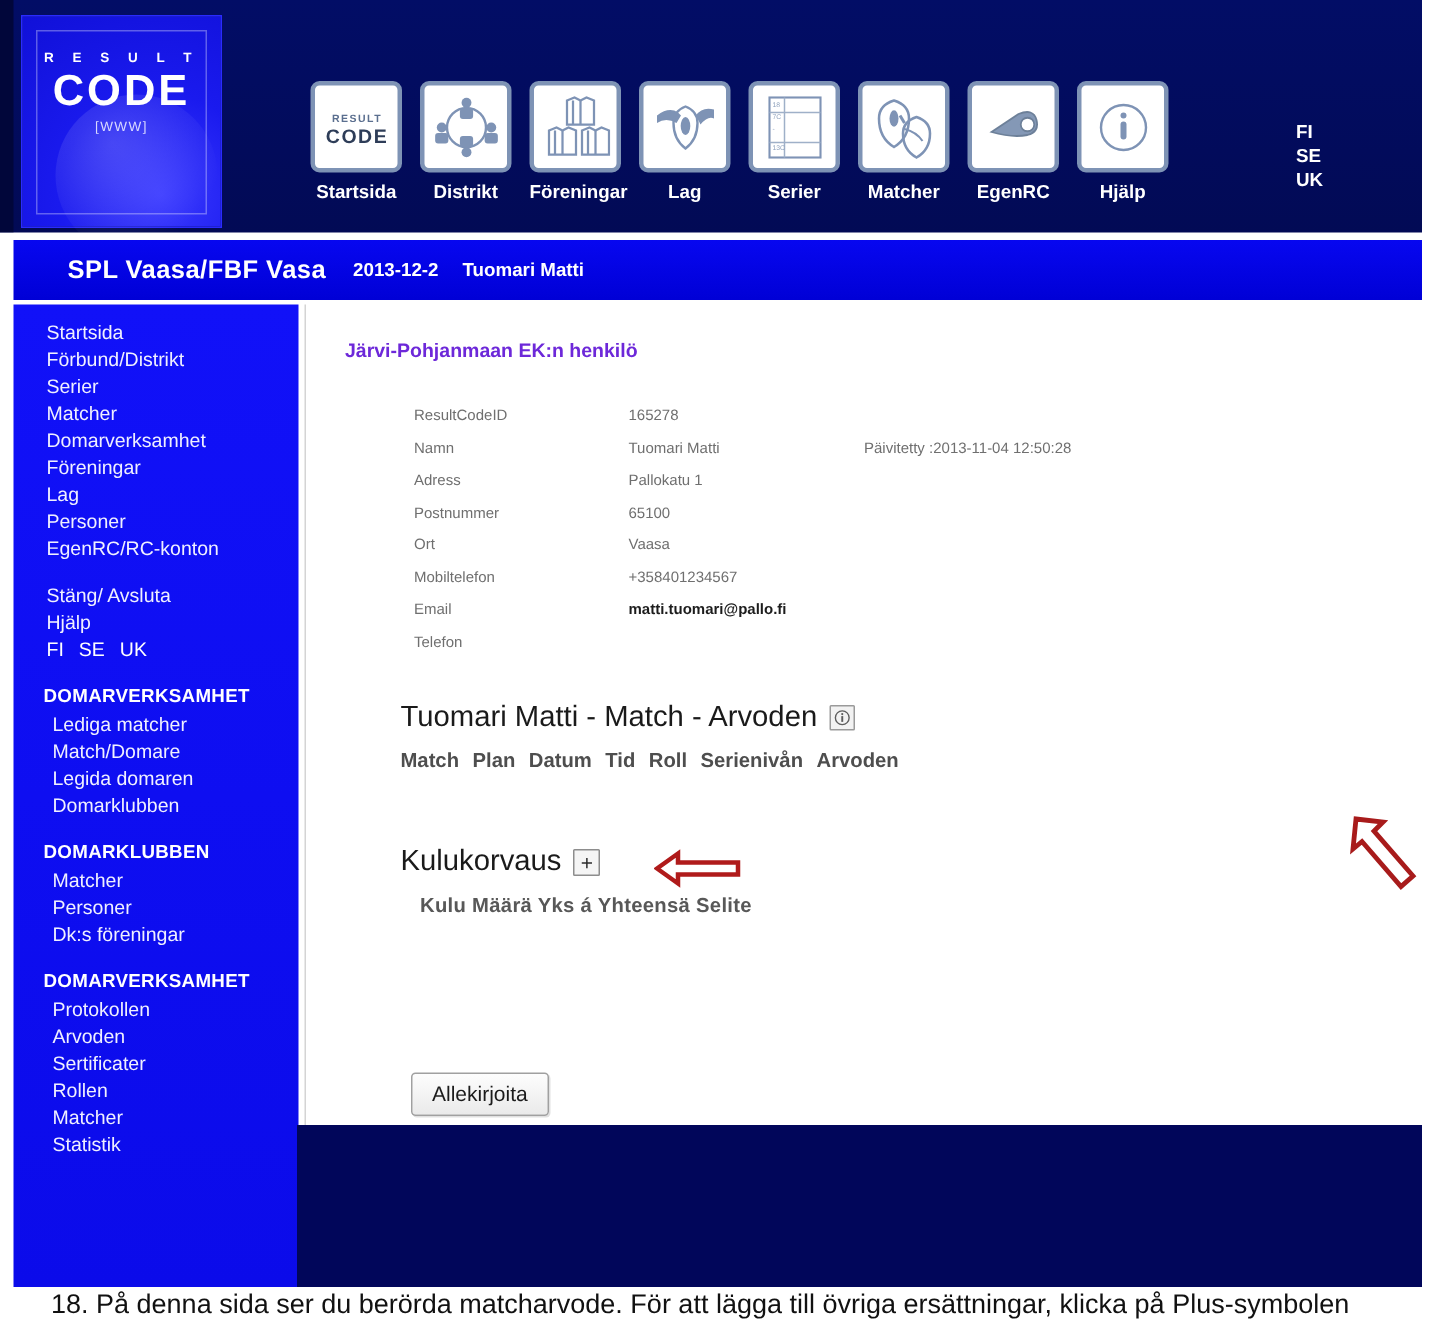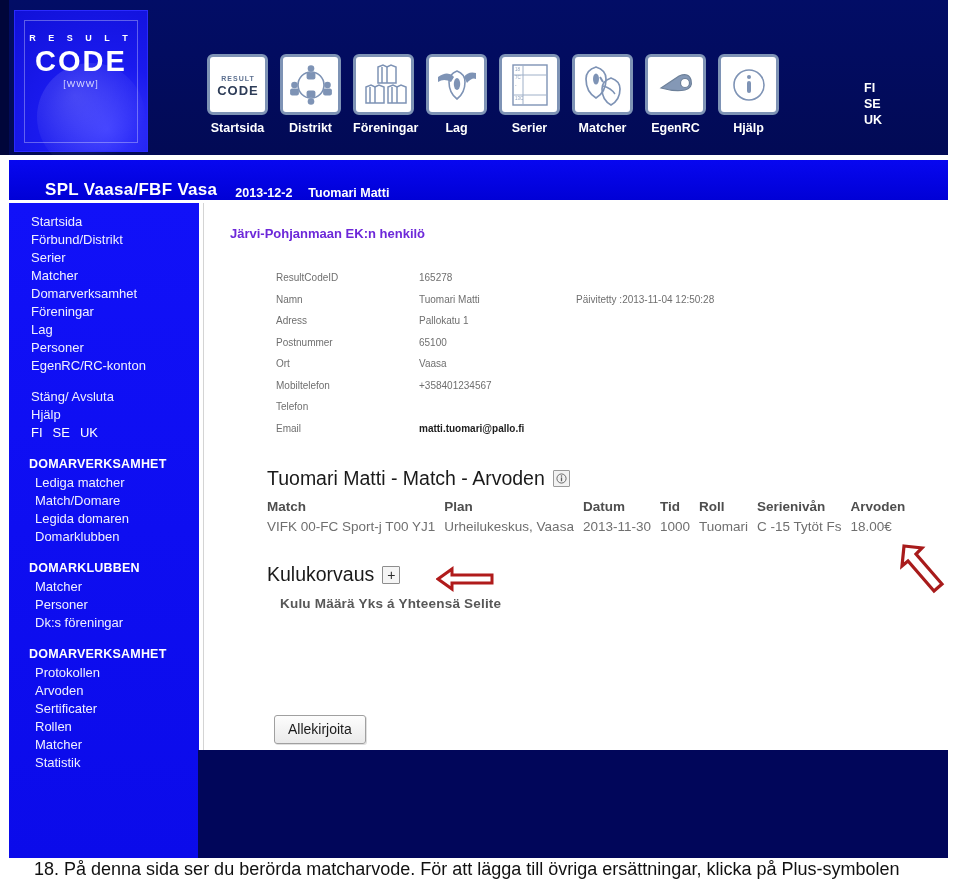--- a/index.html
+++ b/index.html
@@ -103,21 +103,21 @@
   }
   .lang-col span { display:block; cursor: default; }
 
   
   .subheader {
     position: absolute; left: 9px; top: 160px;
     width: 939px; height: 40px;
     background: #0000e8;
     background: linear-gradient(180deg,#0707f0 0%, #0000d6 100%);
     color: #ffffff;
-    display: flex; align-items: flex-end;
+    display: flex; align-items: center;
   }
   .sh-org {
     margin-left: 36px;
     font-size: 17px; font-weight: bold; letter-spacing: 0.3px;
   }
   .sh-date {
     margin-left: 18px; font-size: 12.5px; font-weight: bold;
   }
   .sh-user {
     margin-left: 16px; font-size: 12.5px; font-weight: bold;
@@ -494,27 +494,27 @@
         <td class="pt-label">Ort</td>
         <td class="pt-value">Vaasa</td>
         <td class="pt-extra"></td>
       </tr>
       <tr>
         <td class="pt-label">Mobiltelefon</td>
         <td class="pt-value">+358401234567</td>
         <td class="pt-extra"></td>
       </tr>
       <tr>
+        <td class="pt-label">Email</td>
+        <td class="pt-value strong">matti.tuomari@pallo.fi</td>
+        <td class="pt-extra"></td>
+      </tr>
+      <tr>
         <td class="pt-label">Telefon</td>
         <td class="pt-value"></td>
-        <td class="pt-extra"></td>
-      </tr>
-      <tr>
-        <td class="pt-label">Email</td>
-        <td class="pt-value strong">matti.tuomari@pallo.fi</td>
         <td class="pt-extra"></td>
       </tr>
     </tbody>
       </table>
 
     <div class="arvoden-head">
       <span>Tuomari Matti - Match - Arvoden</span>
       <span class="info-btn">
         <svg width="11" height="11" viewBox="0 0 12 12">
           <circle cx="6" cy="6" r="5" fill="none" stroke="#5d5d5d" stroke-width="1"></circle>
@@ -534,35 +534,20 @@
         <th>Datum</th>
         <th class="mt-sp"></th>
         <th>Tid</th>
         <th class="mt-sp"></th>
         <th>Roll</th>
         <th class="mt-sp"></th>
         <th>Serienivån</th>
         <th class="mt-sp"></th>
         <th>Arvoden</th>
       </tr>
-      <tr>
-        <td>VIFK 00-FC Sport-j T00 YJ1</td>
-        <td class="mt-sp"></td>
-        <td>Urheilukeskus, Vaasa</td>
-        <td class="mt-sp"></td>
-        <td>2013-11-30</td>
-        <td class="mt-sp"></td>
-        <td>1000</td>
-        <td class="mt-sp"></td>
-        <td>Tuomari</td>
-        <td class="mt-sp"></td>
-        <td>C -15 Tytöt Fs</td>
-        <td class="mt-sp"></td>
-        <td>18.00€</td>
-      </tr>
     </tbody>
       </table>
 
     <div class="kulu-head">
       <span>Kulukorvaus</span>
       <span class="plus-btn">+</span>
     </div>
 
     <div class="kulu-cols">Kulu Määrä Yks á Yhteensä Selite</div>
 

